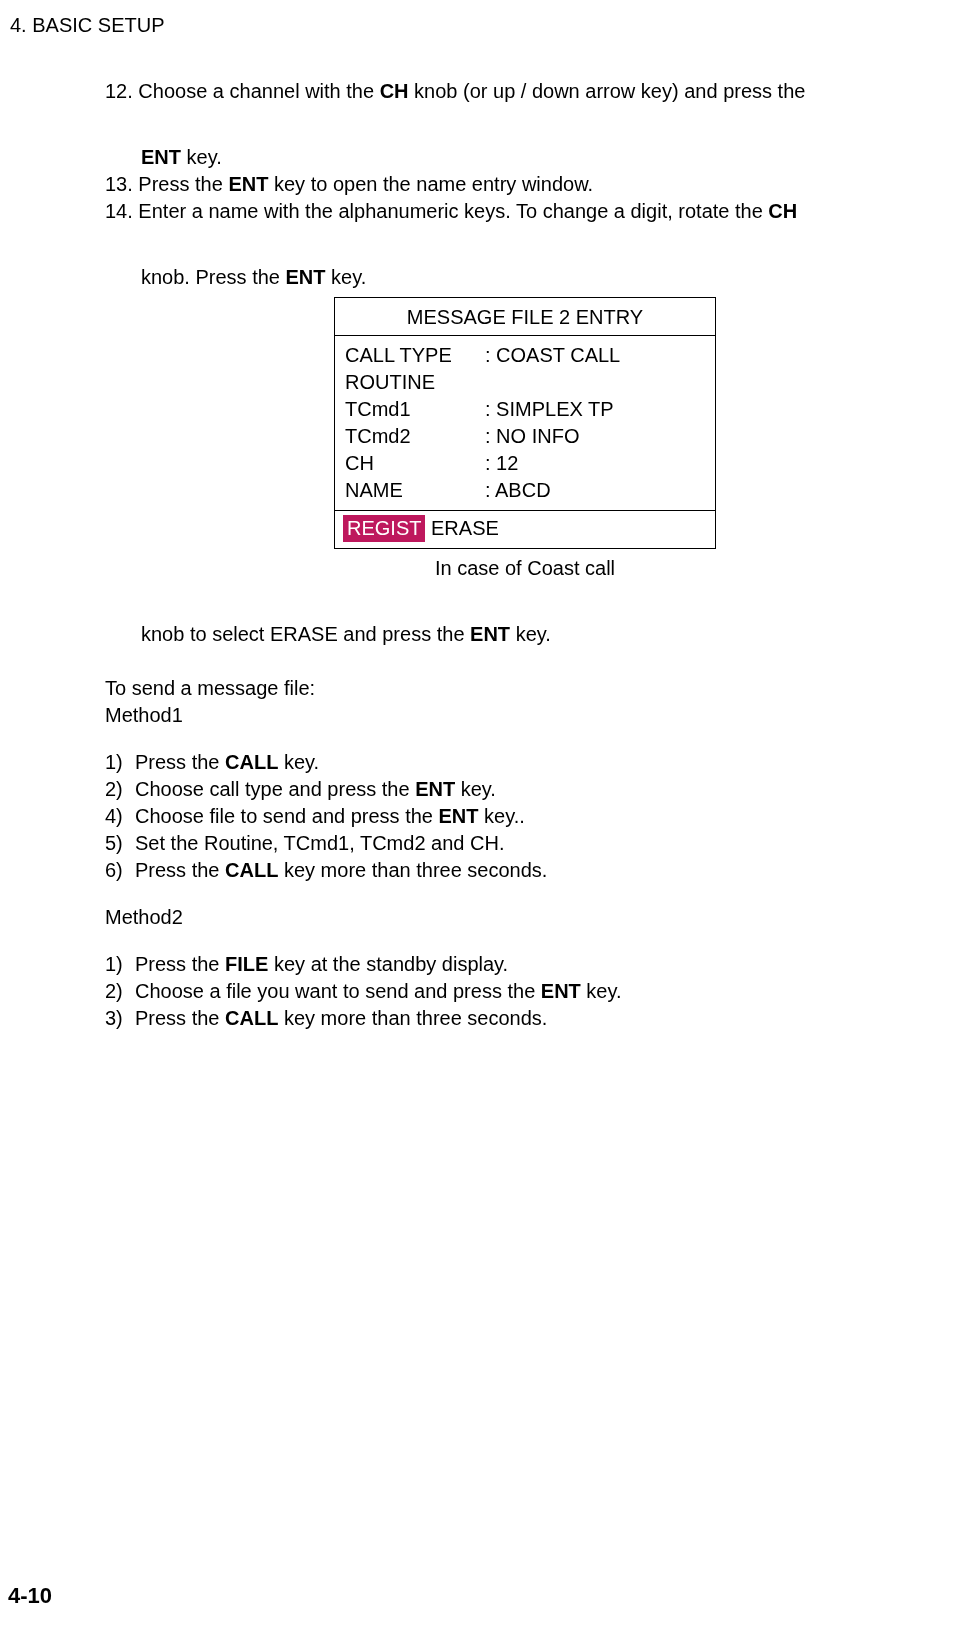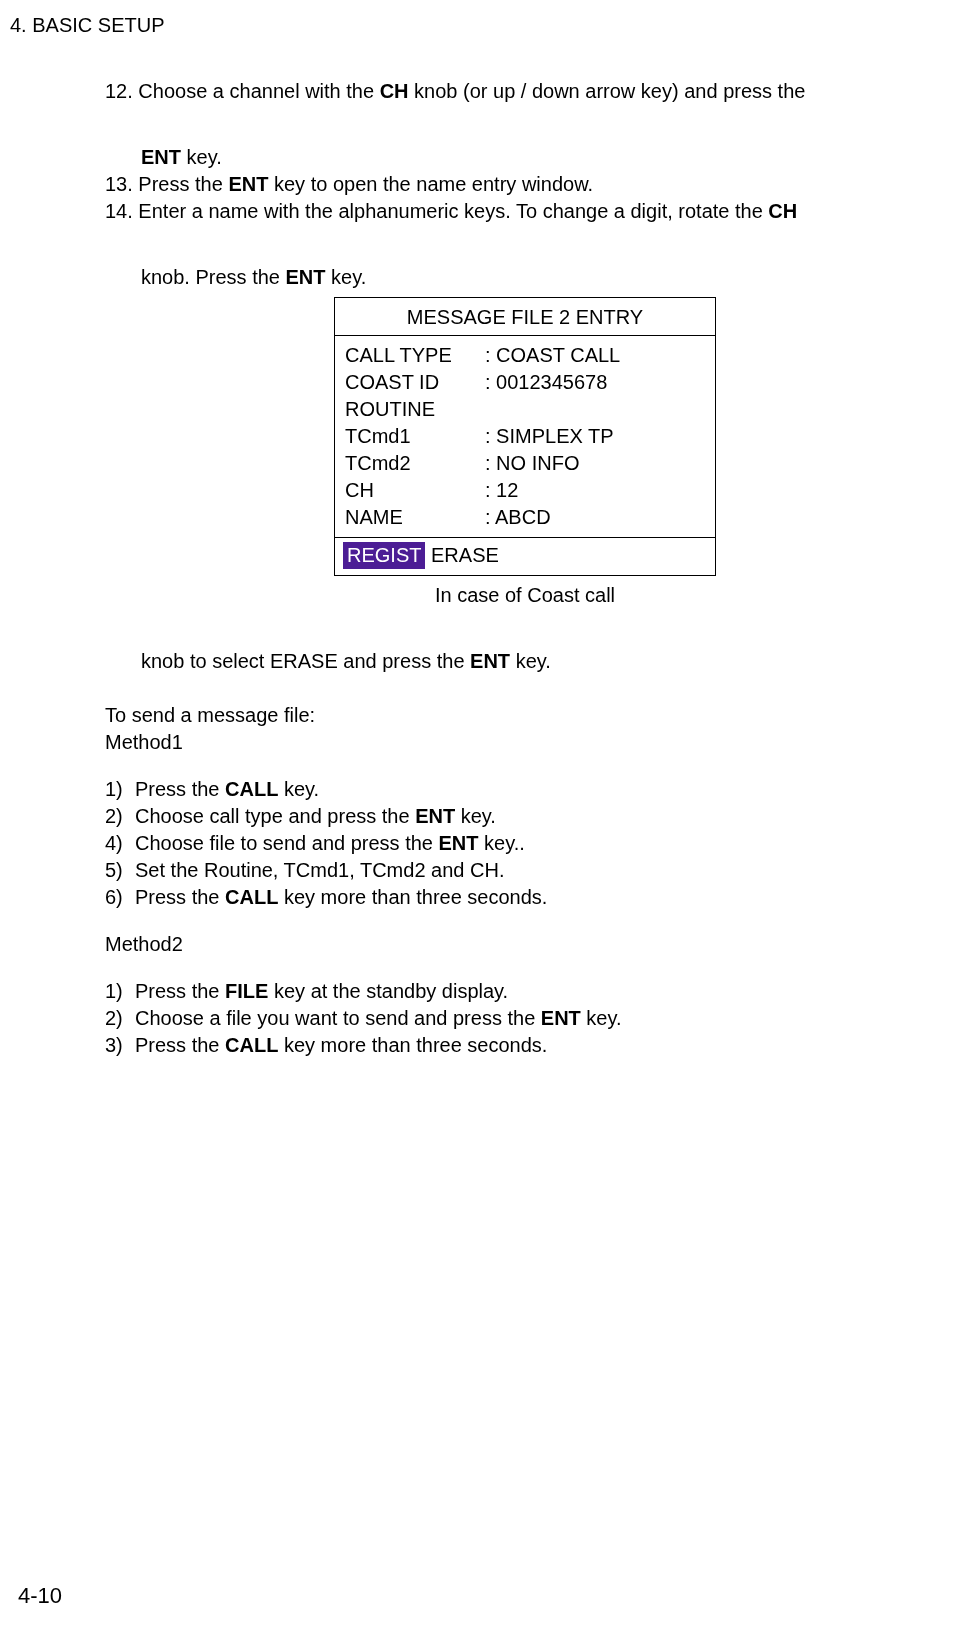--- a/index.html
+++ b/index.html
@@ -41,35 +41,35 @@
   .msgbox-body {
     padding: 6px 10px;
   }
   .msgbox-row { display:flex; }
   .msgbox-label { width:140px; }
   .msgbox-footer {
     border-top: 1.5px solid #000;
     padding: 4px 8px 6px 8px;
   }
   .regist {
-    background:#4c1d95;
+    background:#be185d;
     color:#fff;
     padding:0 4px;
     display:inline-block;
   }
   .caption { text-align:center; margin:6px 0 10px 0; }
   .method-ol { padding-left: 0;}
   .method-ol li { list-style:none; margin-left:0; }
   .method-ol .mnum { display:inline-block; width:30px; }
   .method-ol .mtext { display:inline; }
   .page-number {
     position:absolute;
     bottom: 22px;
-    left:18px;
-    font-weight:normal;
+    left:8px;
+    font-weight:bold;
     font-size:22px;
     text-align:center;
   }
   b { font-weight:bold; }
 </style>
 </head>
 <body>
 
 <div class="running-header">4. BASIC SETUP</div>
 
@@ -96,24 +96,20 @@
     <span>knob. Press the </span><b>ENT</b><span> key.</span>
   </p>
 
   
   <div class="msgbox">
     <div class="msgbox-title">MESSAGE FILE 2 ENTRY</div>
     <div class="msgbox-body">
       <div class="msgbox-row">
           <span class="msgbox-label">CALL TYPE</span>
           <span>: COAST CALL</span>
-        </div>
-      <div class="msgbox-row">
-          <span class="msgbox-label">COAST ID</span>
-          <span>: 0012345678</span>
         </div>
       <div class="msgbox-row">
           <span class="msgbox-label">ROUTINE</span>
           <span></span>
         </div>
       <div class="msgbox-row">
           <span class="msgbox-label">TCmd1</span>
           <span>: SIMPLEX TP</span>
         </div>
       <div class="msgbox-row">

